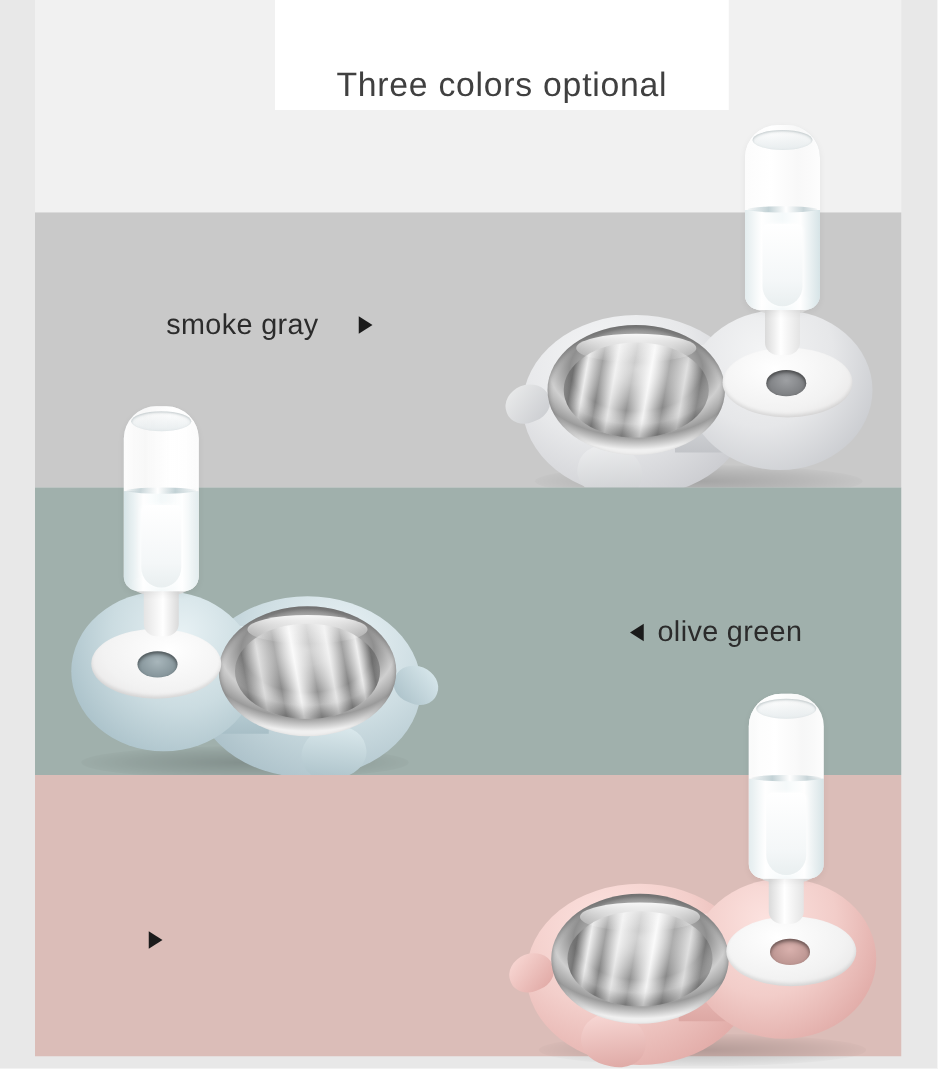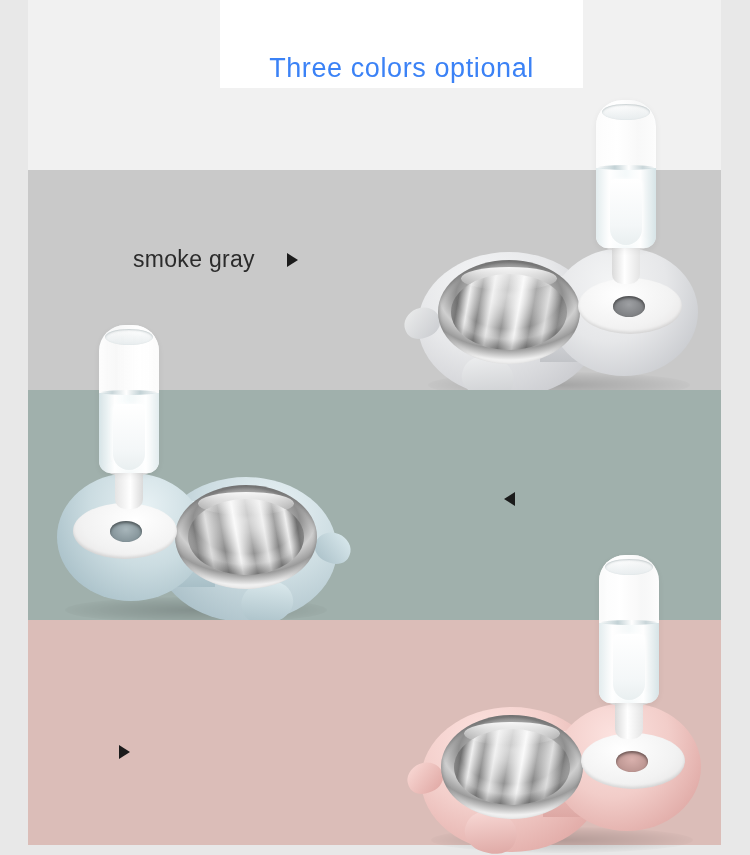--- a/index.html
+++ b/index.html
@@ -35,21 +35,21 @@
     width: 363px;
     height: 88px;
     background: #ffffff;
     display: flex;
     align-items: flex-end;
     justify-content: center;
   }
   .title-text {
     font-size: 27px;
     letter-spacing: 0.6px;
-    color: #3b82f6;
+    color: #404040;
     font-weight: 300;
     line-height: 1;
     padding-bottom: 6px;
     white-space: nowrap;
   }
 
   
   .panel {
     position: absolute;
     left: 28px;
@@ -390,20 +390,21 @@
       <div class="bottle-water">
         <div class="bottle-core"></div>
       </div>
       <div class="bottle-line"></div>
       <div class="bottle-cap"></div>
     </div>
   </div>
 
   <div class="color-label olive">
     <span class="tri left"></span>
+    <span>olive green</span>
   </div>
 
   <div class="panel pink"></div>
 
   <div class="product pink-prod">
     <div class="ground-shadow"></div>
 
     <div class="bowl-lobe" style="background:radial-gradient(ellipse at 36% 24%, #fde3e0 0%, #f3cfcb 42%, #e3aeaa 78%, #d49e9a 100%);"></div>
     <div class="ear left-ear" style="background:linear-gradient(150deg,#fadbd7,#dfa6a2);"></div>
     <div class="ear bot-ear" style="background:linear-gradient(160deg,#fbdedb,#dca4a0);"></div>

